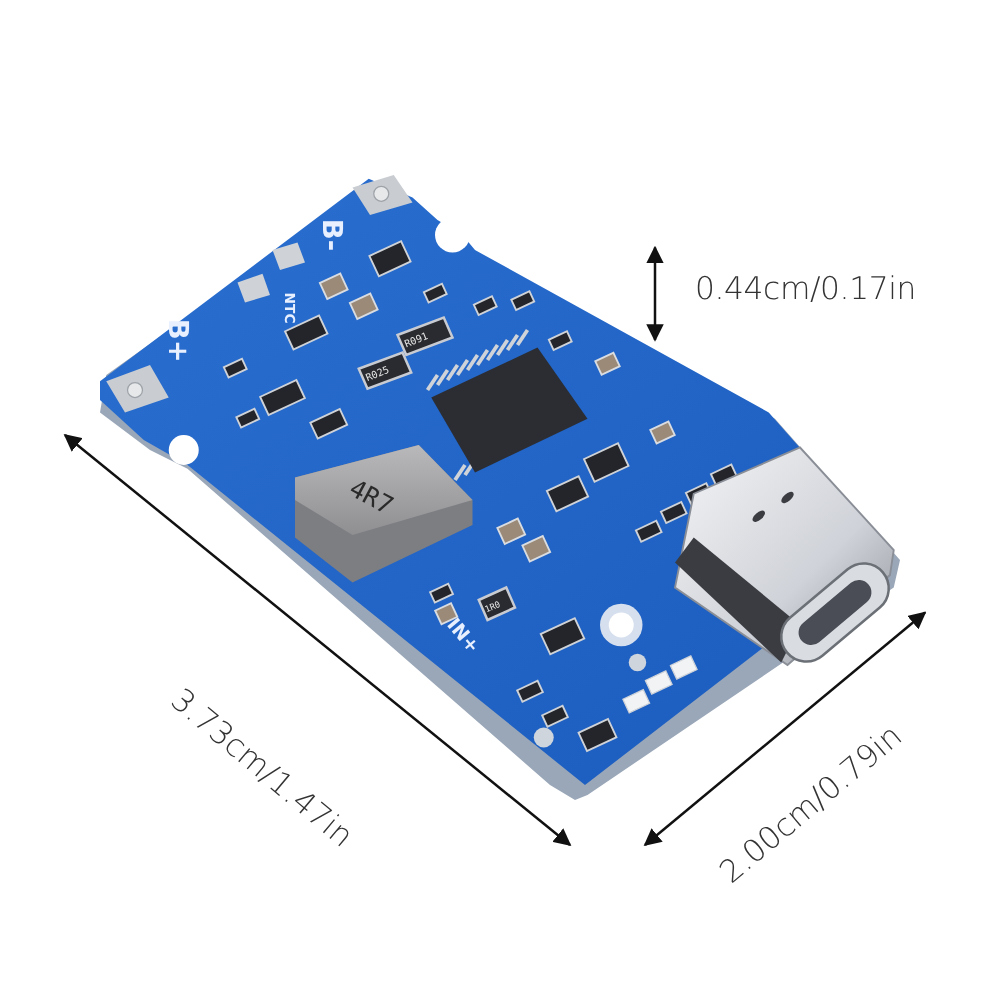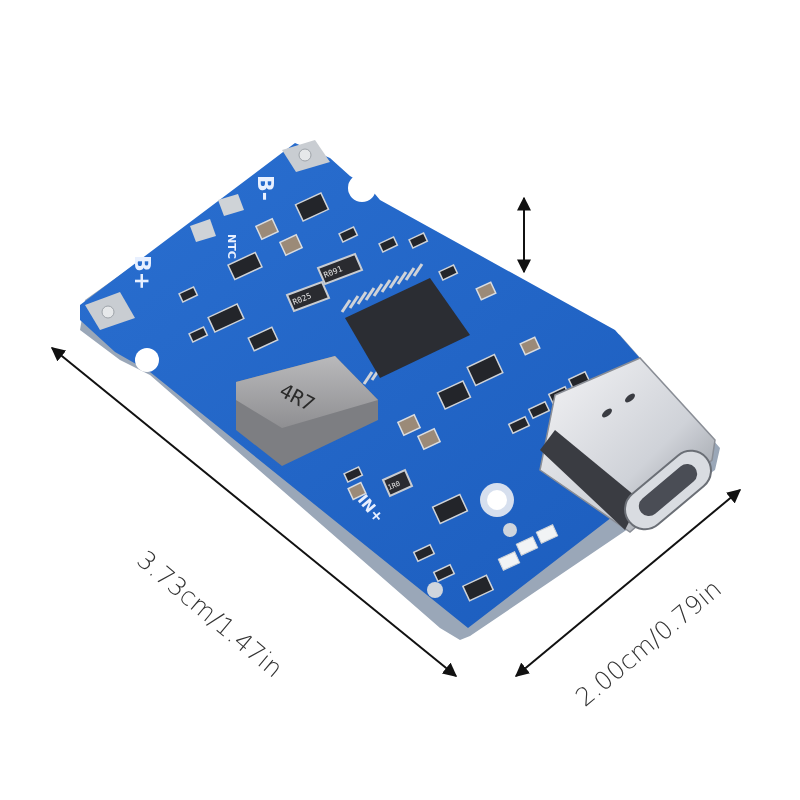--- a/index.html
+++ b/index.html
@@ -155,16 +155,17 @@
     <rect x="633" y="480" width="70" height="20" rx="10" transform="rotate(-40 668 490)" fill="#4a4d55"></rect>
     <ellipse cx="607" cy="413" rx="6" ry="3" transform="rotate(-40 607 413)" fill="#3a3c42"></ellipse>
     <ellipse cx="630" cy="398" rx="6" ry="3" transform="rotate(-40 630 398)" fill="#3a3c42"></ellipse>
   </g>
 
   <line x1="524" y1="198" x2="524" y2="272" stroke="#111" stroke-width="2" marker-start="url(#arrowHead)" marker-end="url(#arrowHead)"></line>
   <line x1="52" y1="348" x2="456" y2="676" stroke="#111" stroke-width="2" marker-start="url(#arrowHead)" marker-end="url(#arrowHead)"></line>
   <line x1="516" y1="676" x2="740" y2="490" stroke="#111" stroke-width="2" marker-start="url(#arrowHead)" marker-end="url(#arrowHead)"></line>
 </svg>
 
+<div id="dim-thickness" class="dim-text">0.44cm/0.17in</div>
 <div id="dim-length" class="dim-text">3.73cm/1.47in</div>
 <div id="dim-width" class="dim-text">2.00cm/0.79in</div>
 
 </div>
 
 </body></html>

